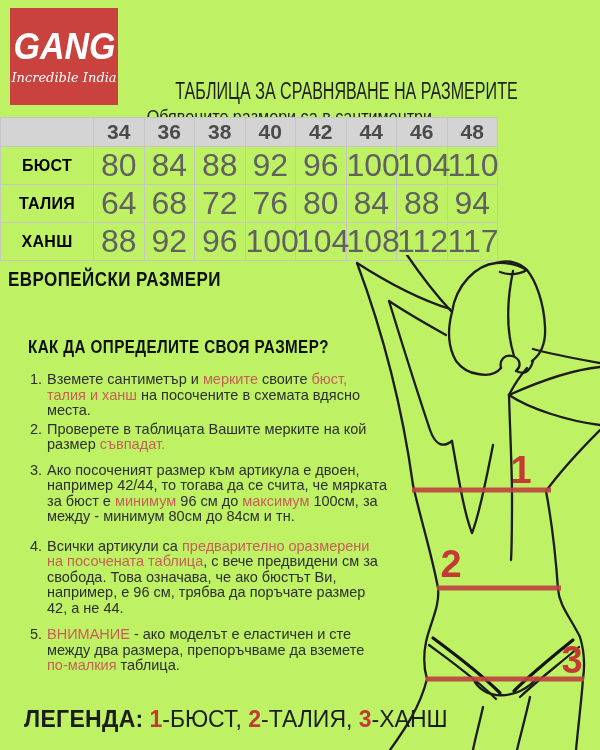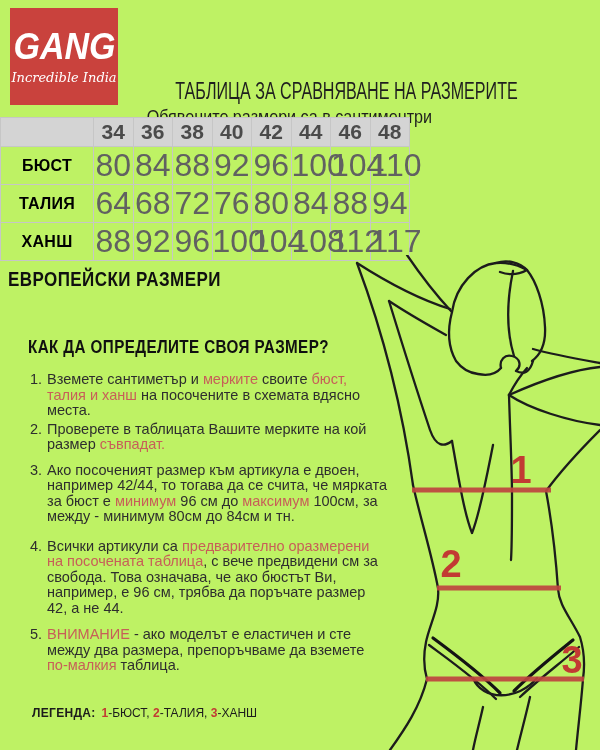--- a/index.html
+++ b/index.html
@@ -10,21 +10,21 @@
   .logo{position:absolute;left:10px;top:8px;width:108px;height:97px;background:#c9423d;
         display:flex;flex-direction:column;align-items:center;justify-content:center;}
   .logo-name{color:#fff;font-weight:bold;font-style:italic;font-size:37px;line-height:36px;
              letter-spacing:0px;transform:scaleX(.92);}
   .logo-tagline{color:#fff;font-family:"DejaVu Serif",serif;font-style:italic;font-size:13px;margin-top:5px;}
   .titles{position:absolute;left:118px;top:30px;width:382px;text-align:left;color:#1f1f1f;margin-top:48px;}
   .title-main{font-size:23px;line-height:27px;white-space:nowrap;transform:scaleX(.70);transform-origin:50% 50%;}
   .title-sub{font-size:19px;line-height:24px;white-space:nowrap;transform:scaleX(.85);transform-origin:50% 50%;}
 
   
-  table.sizes{position:absolute;left:0;top:117px;width:410px;border-collapse:collapse;table-layout:fixed;}
+  table.sizes{position:absolute;left:0;top:117px;width:498px;border-collapse:collapse;table-layout:fixed;}
   table.sizes th,table.sizes td{border:1px solid #c6c6c6;text-align:center;padding:0;}
   table.sizes col.c0{width:93px;}
   table.sizes thead th{background:#d4d4d4;color:#4b4b4b;font-size:21px;font-weight:bold;height:28px;}
   table.sizes tbody th{color:#000;font-size:16px;font-weight:bold;height:37px;letter-spacing:.3px;}
   table.sizes tbody td{color:#616161;font-size:32px;font-weight:400;}
 
   
   .h-euro{position:absolute;left:8px;top:268px;font-size:20px;font-weight:bold;color:#101010;
           white-space:nowrap;transform:scaleX(.85);transform-origin:0 50%;letter-spacing:.5px;}
   .h-howto{position:absolute;left:28px;top:336px;font-size:19px;font-weight:bold;color:#101010;
@@ -35,21 +35,21 @@
   .item{display:flex;margin-bottom:3px;}
   .item:nth-child(2){margin-bottom:10px;}
   .item:nth-child(3){margin-bottom:14px;}
   .item:nth-child(4){margin-bottom:11px;}
   .item .num{flex:0 0 17px;}
   .item .txt{flex:1 1 auto;}
   .red{color:#c75f58;}
   .b{font-weight:bold;}
 
   
-  .legend{position:absolute;left:32px;top:706px;font-size:12px;color:#1c1c1c;}
+  .legend{position:absolute;left:24px;top:706px;font-size:23px;color:#1c1c1c;}
   .legend .lg-label{font-weight:bold;letter-spacing:.3px;margin-right:6px;}
   .legend .red{color:#c23a33;font-weight:bold;}
 
   
   .figure{position:absolute;left:330px;top:255px;width:270px;height:495px;z-index:0;}
   .howto-list,.legend,.h-euro,.h-howto{z-index:2;}
   svg .ink{fill:none;stroke:#1c1c1c;stroke-width:2.3;stroke-linecap:round;stroke-linejoin:round;}
   svg .ink-heavy{fill:none;stroke:#141414;stroke-width:3.2;stroke-linecap:round;}
   svg .mline{stroke:#bf4540;stroke-width:5;stroke-linecap:butt;opacity:.92;}
   svg .mnum{fill:#c23a33;font-family:"Liberation Sans",sans-serif;font-weight:bold;font-size:38px;}

